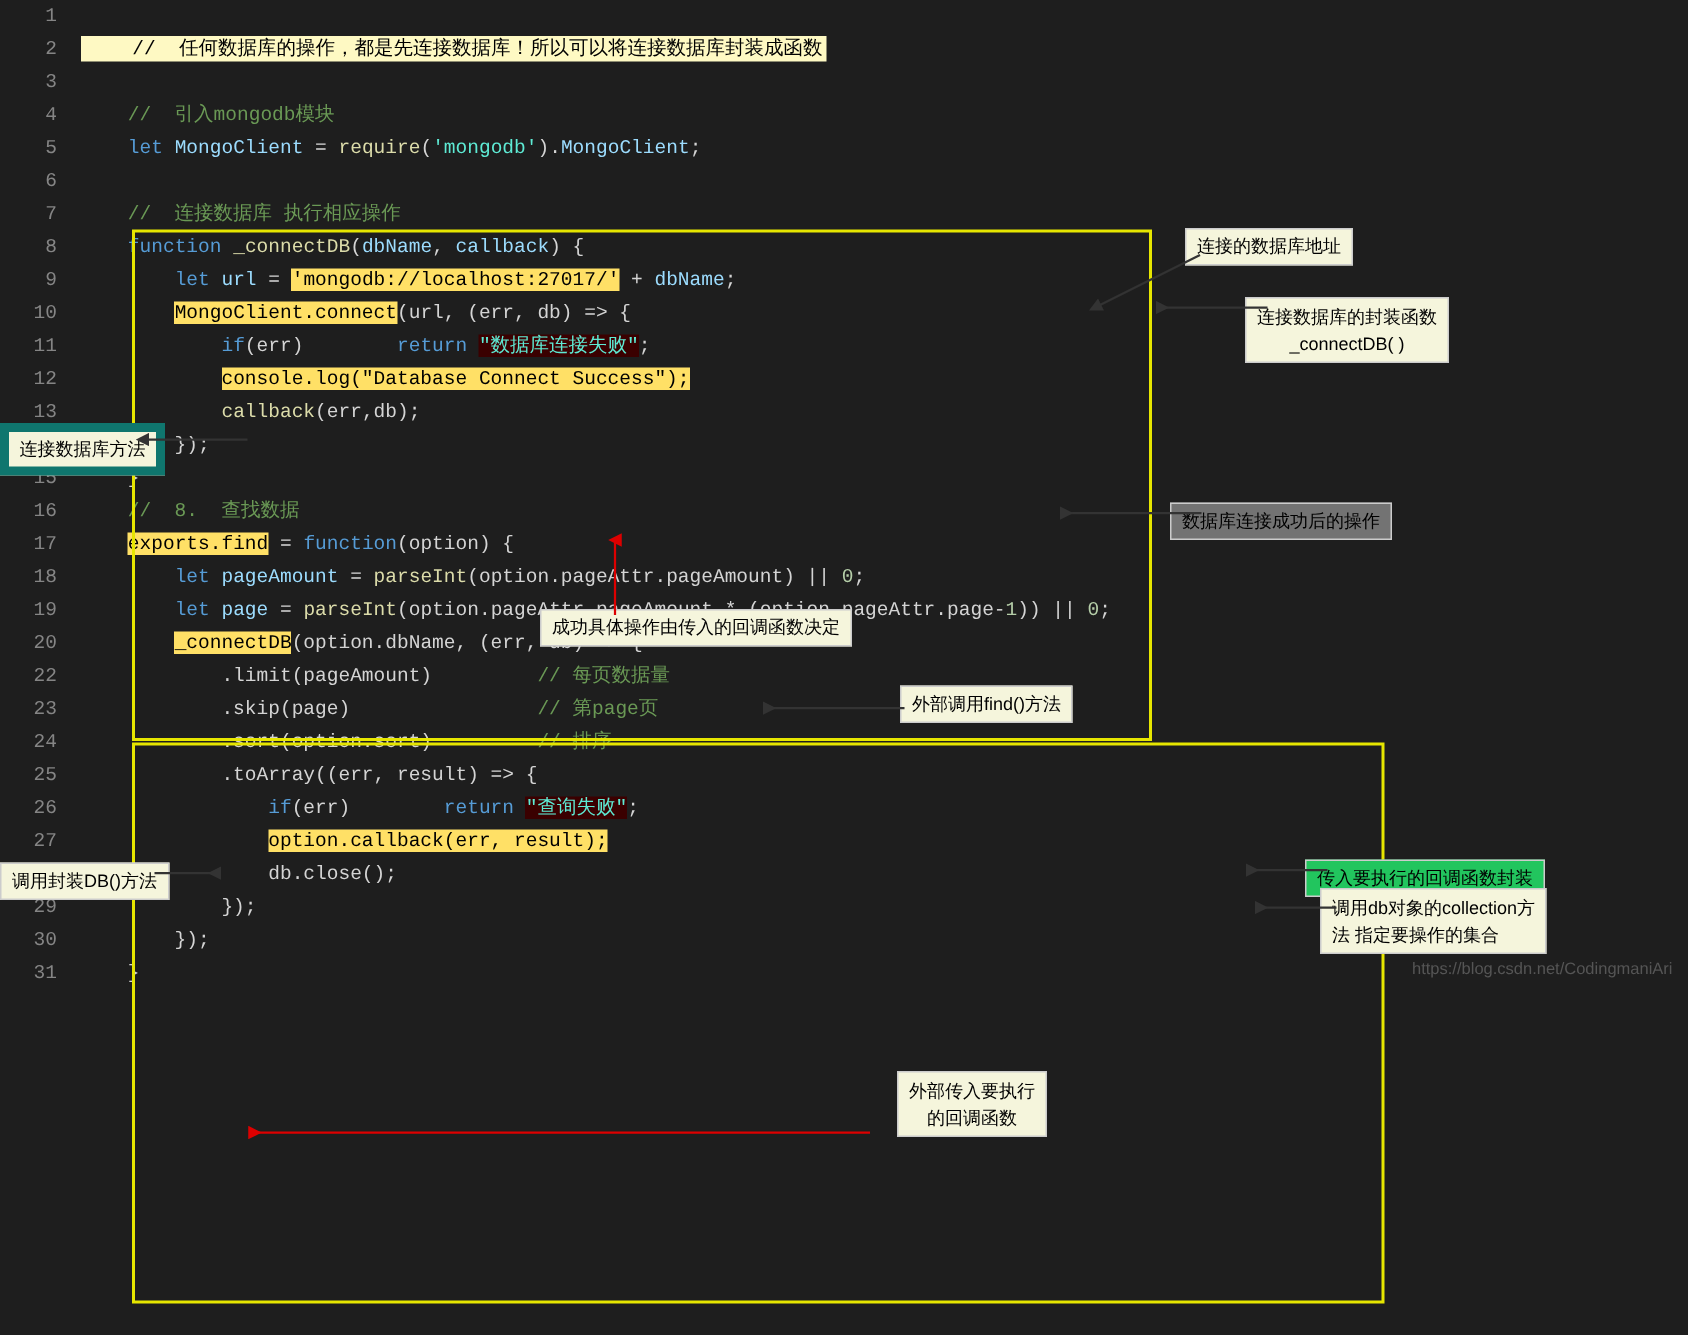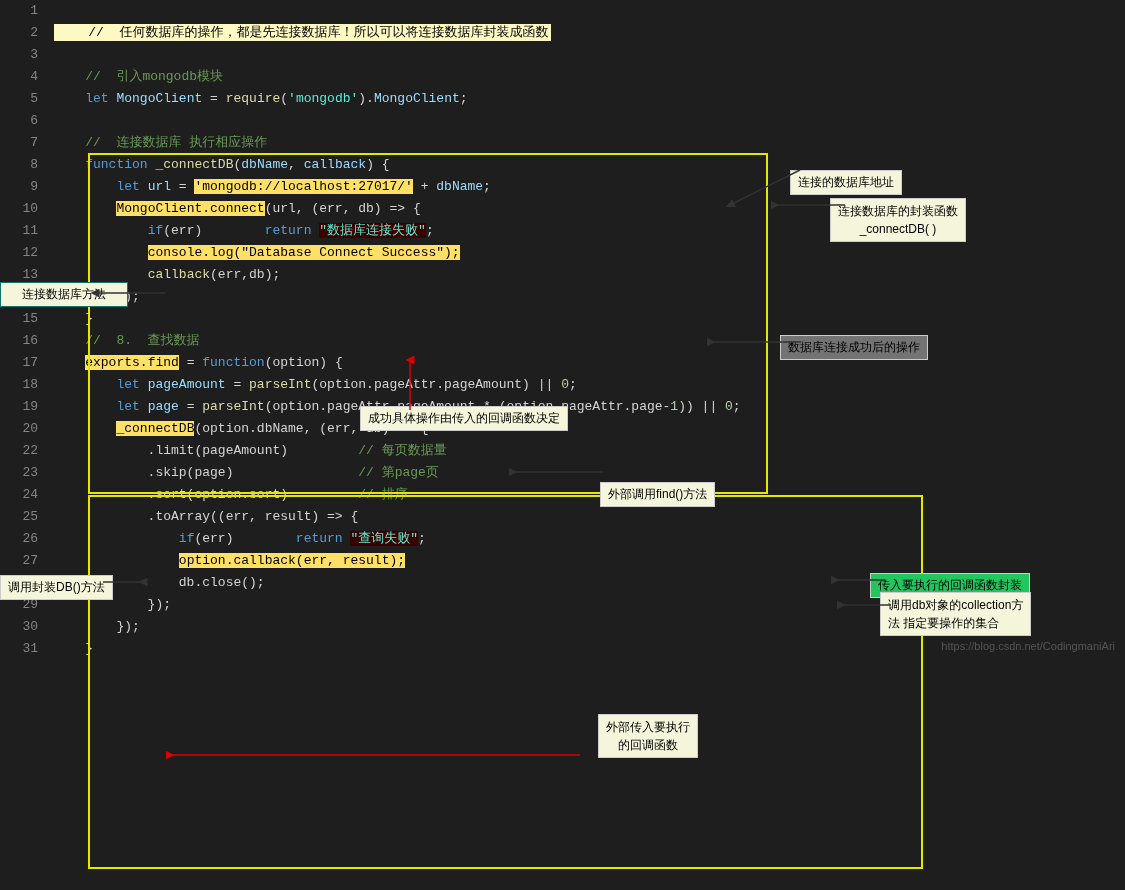--- a/index.html
+++ b/index.html
@@ -220,21 +220,21 @@
 
   <div class="code-line">
     <span class="line-num">31</span>
     <span class="line-content">    }</span>
   </div>
 
   <div style="position:absolute;top:153px;left:88px;width:680px;height:341px;border:2px solid #e6e600;pointer-events:none;"></div>
 
   <div style="position:absolute;top:495px;left:88px;width:835px;height:374px;border:2px solid #e6e600;pointer-events:none;"></div>
 
-  <div class="annotation" style="top:152px;left:790px;background:#f5f5dc;border:1px solid #ccc;font-family:'Microsoft YaHei',sans-serif;font-size:12px;padding:3px 7px;margin-top:18px;">
+  <div class="annotation" style="top:152px;left:790px;background:#f5f5dc;border:1px solid #ccc;font-family:'Microsoft YaHei',sans-serif;font-size:12px;padding:3px 7px;">
     连接的数据库地址
   </div>
 
   <svg style="position:absolute;top:140px;left:720px;width:200px;height:60px;pointer-events:none;" overflow="visible">
     <defs>
         <marker id="ah1" markerWidth="6" markerHeight="6" refX="3" refY="3" orient="auto">
           <path d="M0,0 L6,3 L0,6 Z" fill="#333"></path>
         </marker>
       </defs>
     <line x1="80" y1="30" x2="10" y2="65" stroke="#333" stroke-width="1.5" marker-end="url(#ah1)"></line>
@@ -246,21 +246,21 @@
 
   <svg style="position:absolute;top:190px;left:770px;width:80px;height:30px;pointer-events:none;" overflow="visible">
     <defs>
         <marker id="ah2" markerWidth="6" markerHeight="6" refX="3" refY="3" orient="auto">
           <path d="M6,0 L0,3 L6,6 Z" fill="#333"></path>
         </marker>
       </defs>
     <line x1="75" y1="15" x2="5" y2="15" stroke="#333" stroke-width="1.5" marker-end="url(#ah2)"></line>
   </svg>
 
-  <div class="annotation" style="top:282px;left:0px;background:#f5f5dc;border:1px solid #0f766e;font-family:'Microsoft YaHei',sans-serif;font-size:12px;padding:3px 21px;">
+  <div class="annotation" style="top:282px;left:0px;background:#f5f5dc;border:6px solid #0f766e;font-family:'Microsoft YaHei',sans-serif;font-size:12px;padding:3px 7px;">
     连接数据库方法
   </div>
 
   <svg style="position:absolute;top:278px;left:95px;width:80px;height:30px;pointer-events:none;" overflow="visible">
     <defs>
         <marker id="ah3" markerWidth="6" markerHeight="6" refX="3" refY="3" orient="auto">
           <path d="M6,0 L0,3 L6,6 Z" fill="#333"></path>
         </marker>
       </defs>
     <line x1="0" y1="15" x2="70" y2="15" stroke="#333" stroke-width="1.5" marker-start="url(#ah3)"></line>
@@ -285,21 +285,21 @@
 
   <svg style="position:absolute;top:355px;left:390px;width:60px;height:60px;pointer-events:none;" overflow="visible">
     <defs>
         <marker id="ah5" markerWidth="6" markerHeight="6" refX="3" refY="3" orient="auto">
           <path d="M0,6 L3,0 L6,6 Z" fill="#d00"></path>
         </marker>
       </defs>
     <line x1="20" y1="55" x2="20" y2="5" stroke="#d00" stroke-width="1.5" marker-end="url(#ah5)"></line>
   </svg>
 
-  <div class="annotation" style="top:482px;left:600px;background:#f5f5dc;border:1px solid #ccc;font-family:'Microsoft YaHei',sans-serif;font-size:12px;padding:3px 7px;">
+  <div class="annotation" style="top:457px;left:600px;background:#f5f5dc;border:1px solid #ccc;font-family:'Microsoft YaHei',sans-serif;font-size:12px;padding:3px 7px;">
     外部调用find()方法
   </div>
 
   <svg style="position:absolute;top:460px;left:508px;width:100px;height:30px;pointer-events:none;" overflow="visible">
     <defs>
         <marker id="ah6" markerWidth="6" markerHeight="6" refX="3" refY="3" orient="auto">
           <path d="M6,0 L0,3 L6,6 Z" fill="#333"></path>
         </marker>
       </defs>
     <line x1="95" y1="12" x2="5" y2="12" stroke="#333" stroke-width="1.5" marker-end="url(#ah6)"></line>

